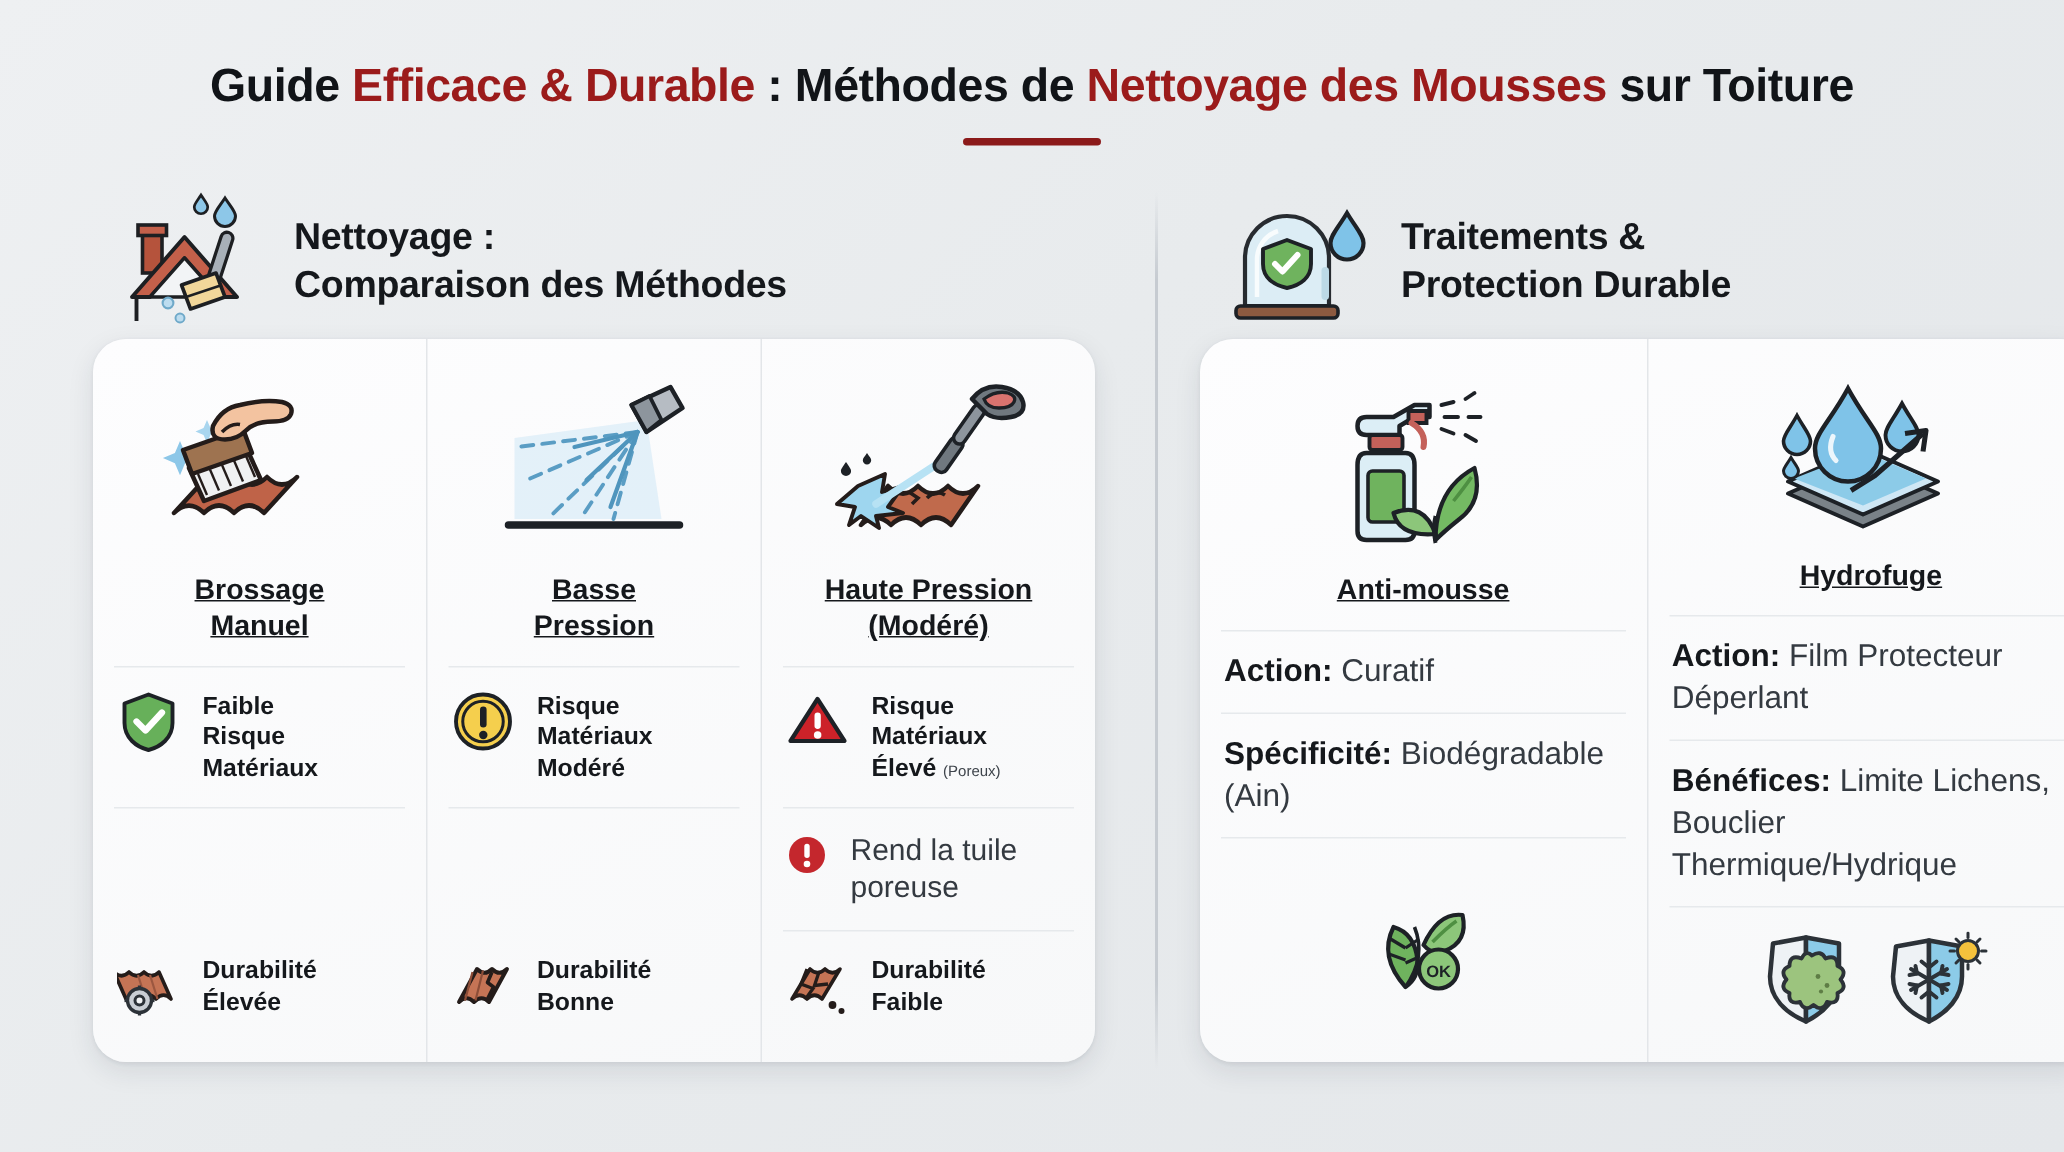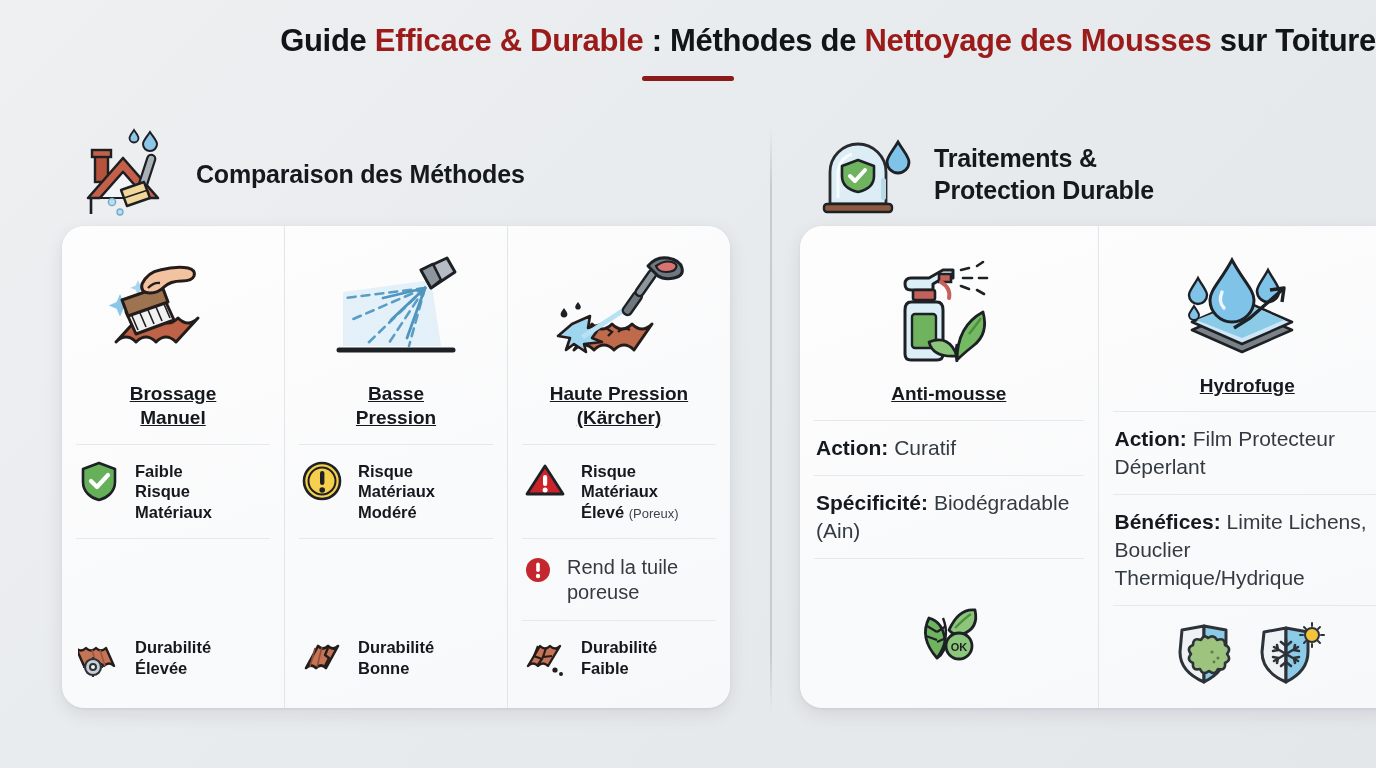--- a/index.html
+++ b/index.html
@@ -12,22 +12,22 @@
     overflow: hidden;
     background: linear-gradient(135deg, #eef0f2 0%, #e8ebed 45%, #e4e7ea 100%);
     font-family: "Liberation Sans", sans-serif;
     color: #111418;
     position: relative;
   }
 
   
   .title-wrap {
     position: absolute;
-    top: 24px; left: 0; right: 0;
-    text-align: right;
+    top: 40px; left: 0; right: 0;
+    text-align: center;
   }
   .title {
     font-size: 31px;
     font-weight: bold;
     letter-spacing: -0.3px;
     line-height: 1.1;
     white-space: nowrap;
     color: #111418;
   }
   .title .accent { color: #9B1B1B; }
@@ -123,21 +123,21 @@
   .fact:last-child { border-bottom: none; }
   .fact-icon { flex: 0 0 auto; width: 42px; height: 42px; }
   .fact-icon.sm { width: 28px; height: 28px; margin-top: 2px; }
   .fact-text {
     font-size: 16.5px;
     font-weight: bold;
     line-height: 1.26;
     color: #15181c;
     padding-top: 1px;
   }
-  .fact-text .light { font-weight: normal; font-size: 13px; color: #3e444b; }
+  .fact-text .light { font-weight: normal; font-size: 10px; color: #3e444b; }
   .fact-text.normal { font-weight: normal; color: #343a41; font-size: 20px; }
 
   
   .trow {
     padding: 13px 2px 13px 2px;
     border-bottom: 1px solid #e6e9ec;
     font-size: 21px;
     line-height: 1.33;
     color: #343a41;
   }
@@ -181,20 +181,21 @@
         <path d="M45 62 L68 54 L74 70 L51 78 Z" fill="#f2d79a" stroke="#1d1f22" stroke-width="2.4" stroke-linejoin="round"></path>
         <path d="M48 70 L72 62" stroke="#1d1f22" stroke-width="1.6"></path>
 
         <path d="M74 4 c4 6 7 9 7 12 a7 7 0 0 1-14 0 c0-3 3-6 7-12z" fill="#8dc7e8" stroke="#1d1f22" stroke-width="2"></path>
         <path d="M58 2 c2.6 4 4.5 6 4.5 8 a4.5 4.5 0 0 1-9 0 c0-2 1.9-4 4.5-8z" fill="#8dc7e8" stroke="#1d1f22" stroke-width="1.8"></path>
         <circle cx="36" cy="74" r="3.6" fill="#bcdcef" stroke="#6fa9c9" stroke-width="1.4"></circle>
         <circle cx="44" cy="84" r="3" fill="#bcdcef" stroke="#6fa9c9" stroke-width="1.3"></circle>
       </svg>
     </div>
     <div class="panel-head-title">
+      <div>Nettoyage :</div>
       <div>Comparaison des Méthodes</div>
     </div>
   </div>
 
   <div class="card card-left">
 
     <div class="col">
       <div class="col-illus">
         <svg viewBox="0 0 150 120" width="150" height="120">
 
@@ -344,21 +345,21 @@
 
           <path d="M104 16 q8-10 20-8 q12 2 14 10 q2 8-8 10 q-10 2-16-2z" fill="#70787f" stroke="#1d2126" stroke-width="3" stroke-linejoin="round"></path>
           <path d="M112 16 q8-6 16-4 q6 2 4 6 q-2 4-10 4 q-8 0-10-6z" fill="#d9736f" stroke="#1d2126" stroke-width="2.2"></path>
 
           <path d="M20 58 c2 3 3.4 4.6 3.4 6 a3.4 3.4 0 0 1-6.8 0 c0-1.4 1.4-3 3.4-6z" fill="#1d2126"></path>
           <path d="M34 52 c1.6 2.4 2.8 3.6 2.8 4.8 a2.8 2.8 0 0 1-5.6 0 c0-1.2 1.2-2.4 2.8-4.8z" fill="#1d2126"></path>
         </svg>
       </div>
       <div class="col-title">
         <div>Haute Pression</div>
-        <div>(Kärcher)</div>
+        <div>(Modéré)</div>
       </div>
 
       <div class="fact">
         <div class="fact-icon">
           <svg viewBox="0 0 42 42" width="42" height="42">
             <path d="M21 6 L39 34 H3 Z" fill="#cc2229" stroke="#1d2126" stroke-width="2.8" stroke-linejoin="round"></path>
             <rect x="19" y="15" width="4.2" height="11" rx="2.1" fill="#ffffff"></rect>
             <circle cx="21.1" cy="30" r="2.5" fill="#ffffff"></circle>
           </svg>
         </div>

